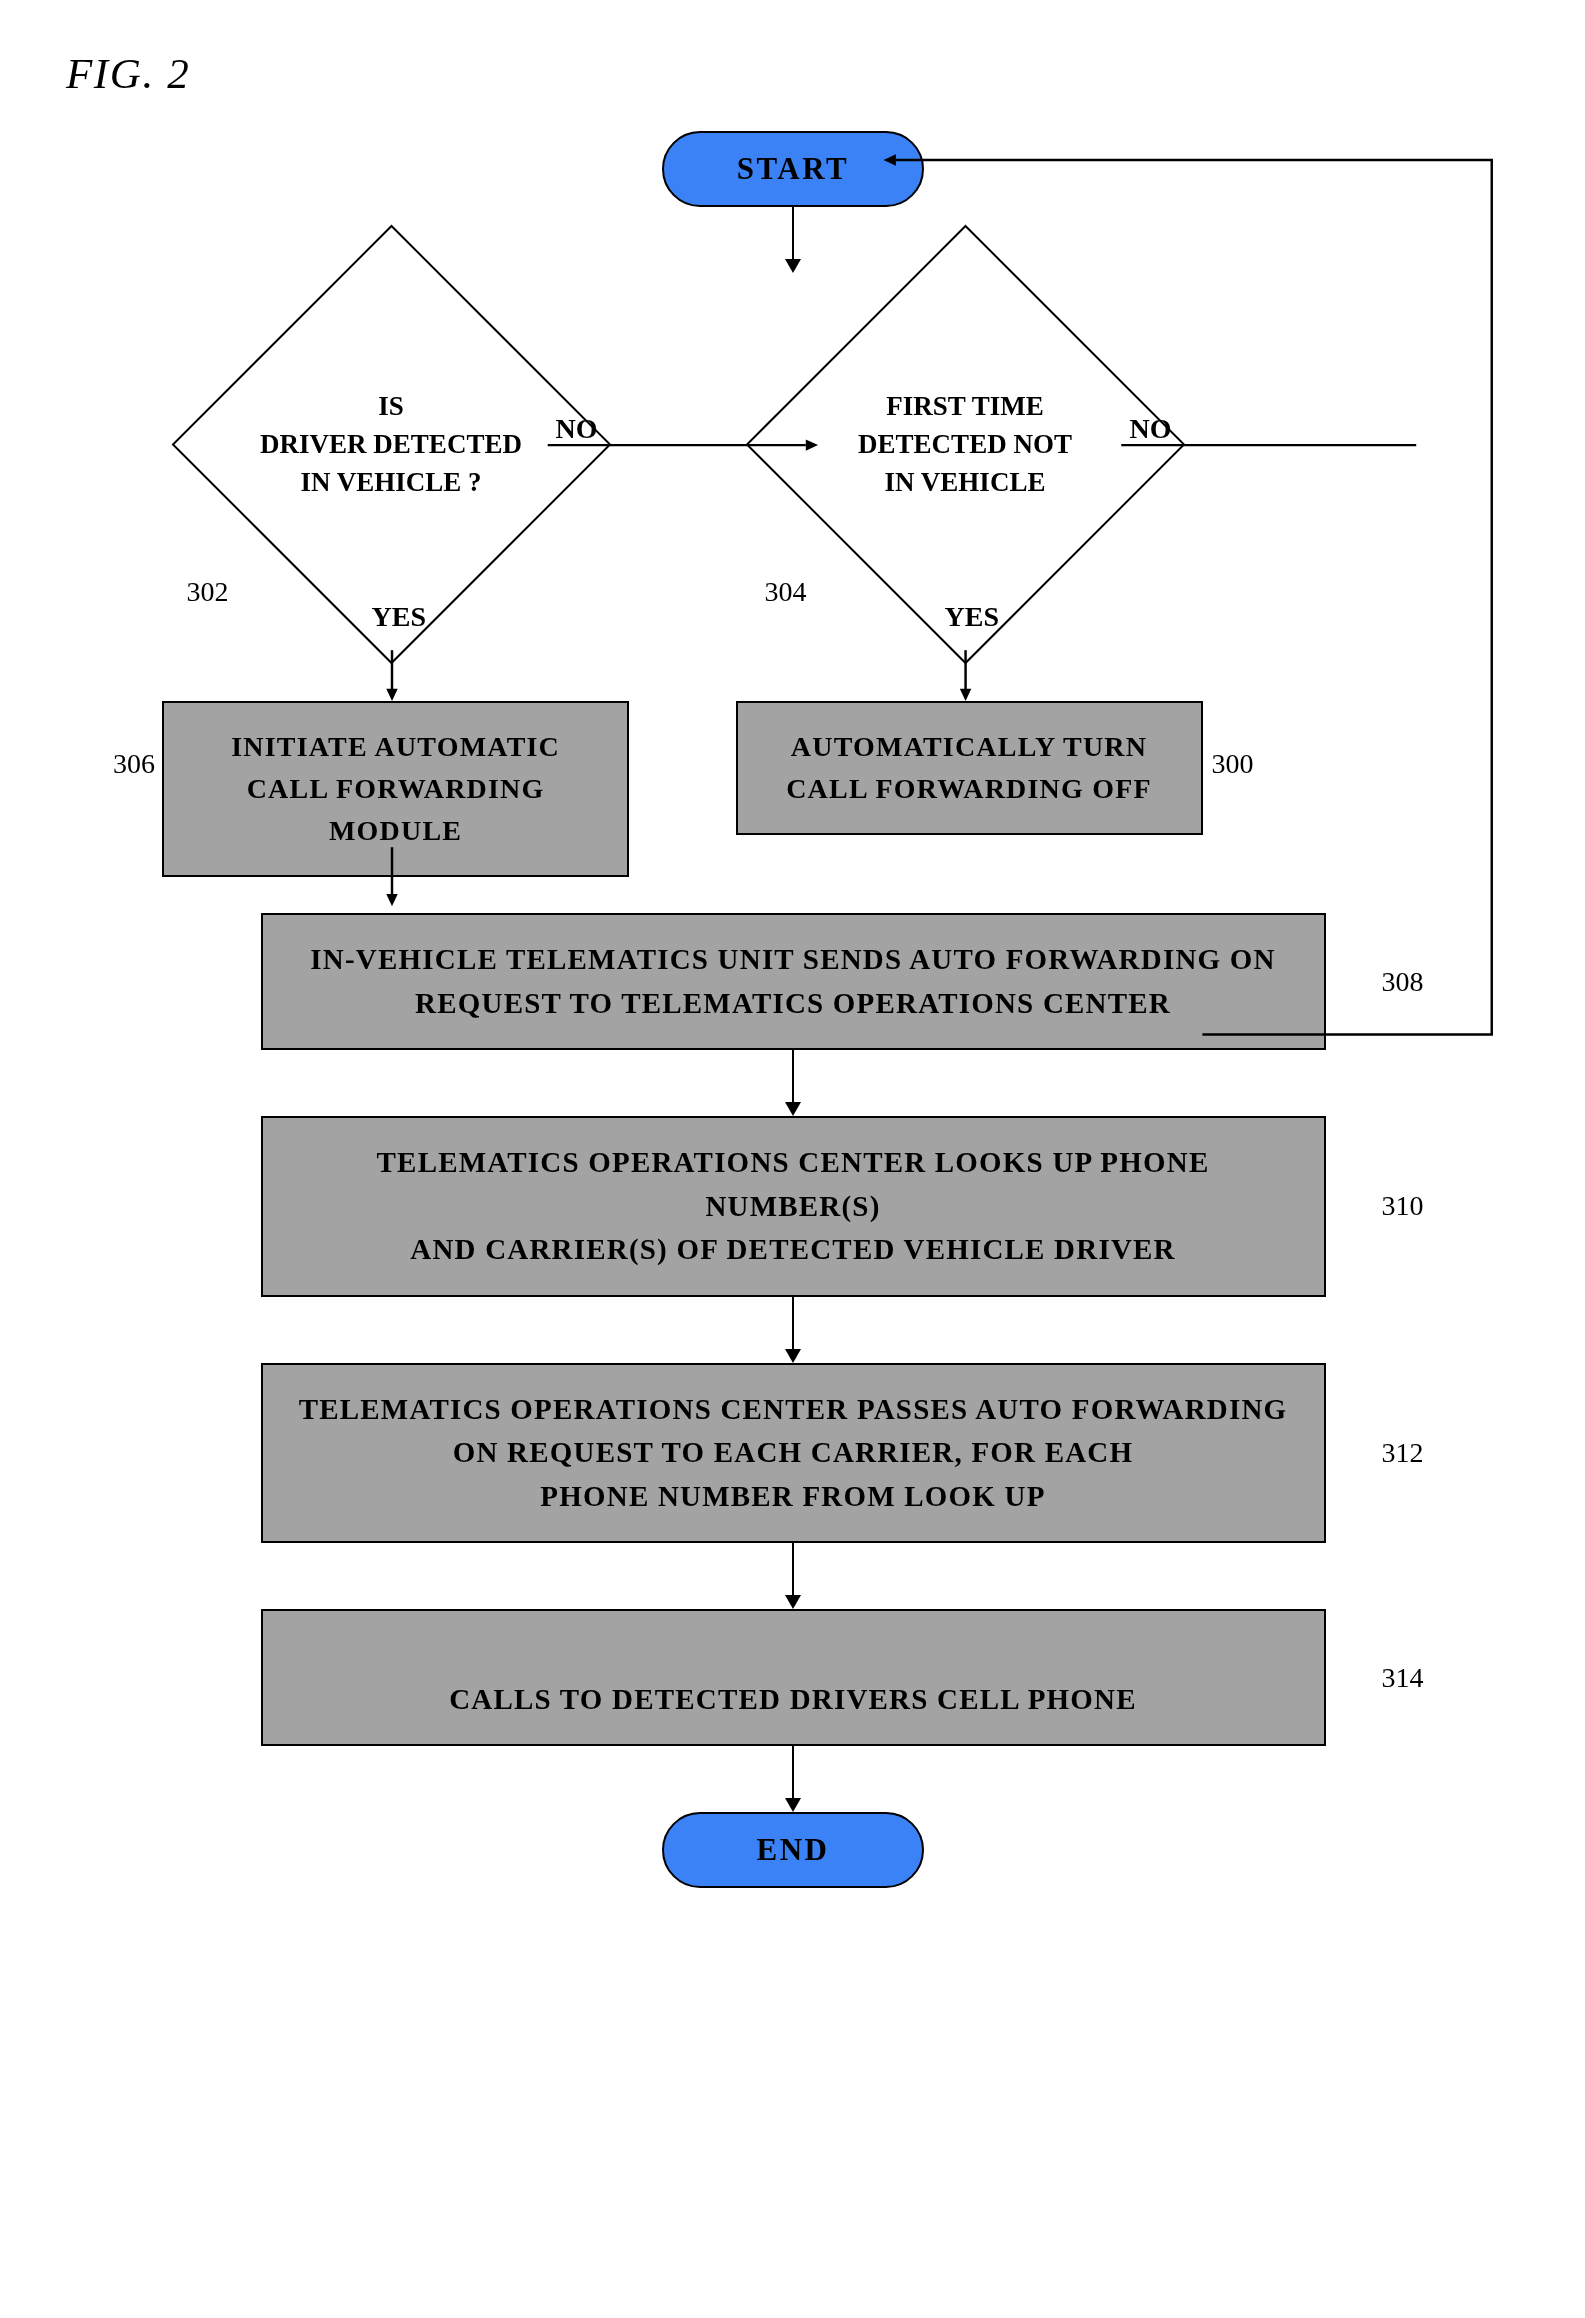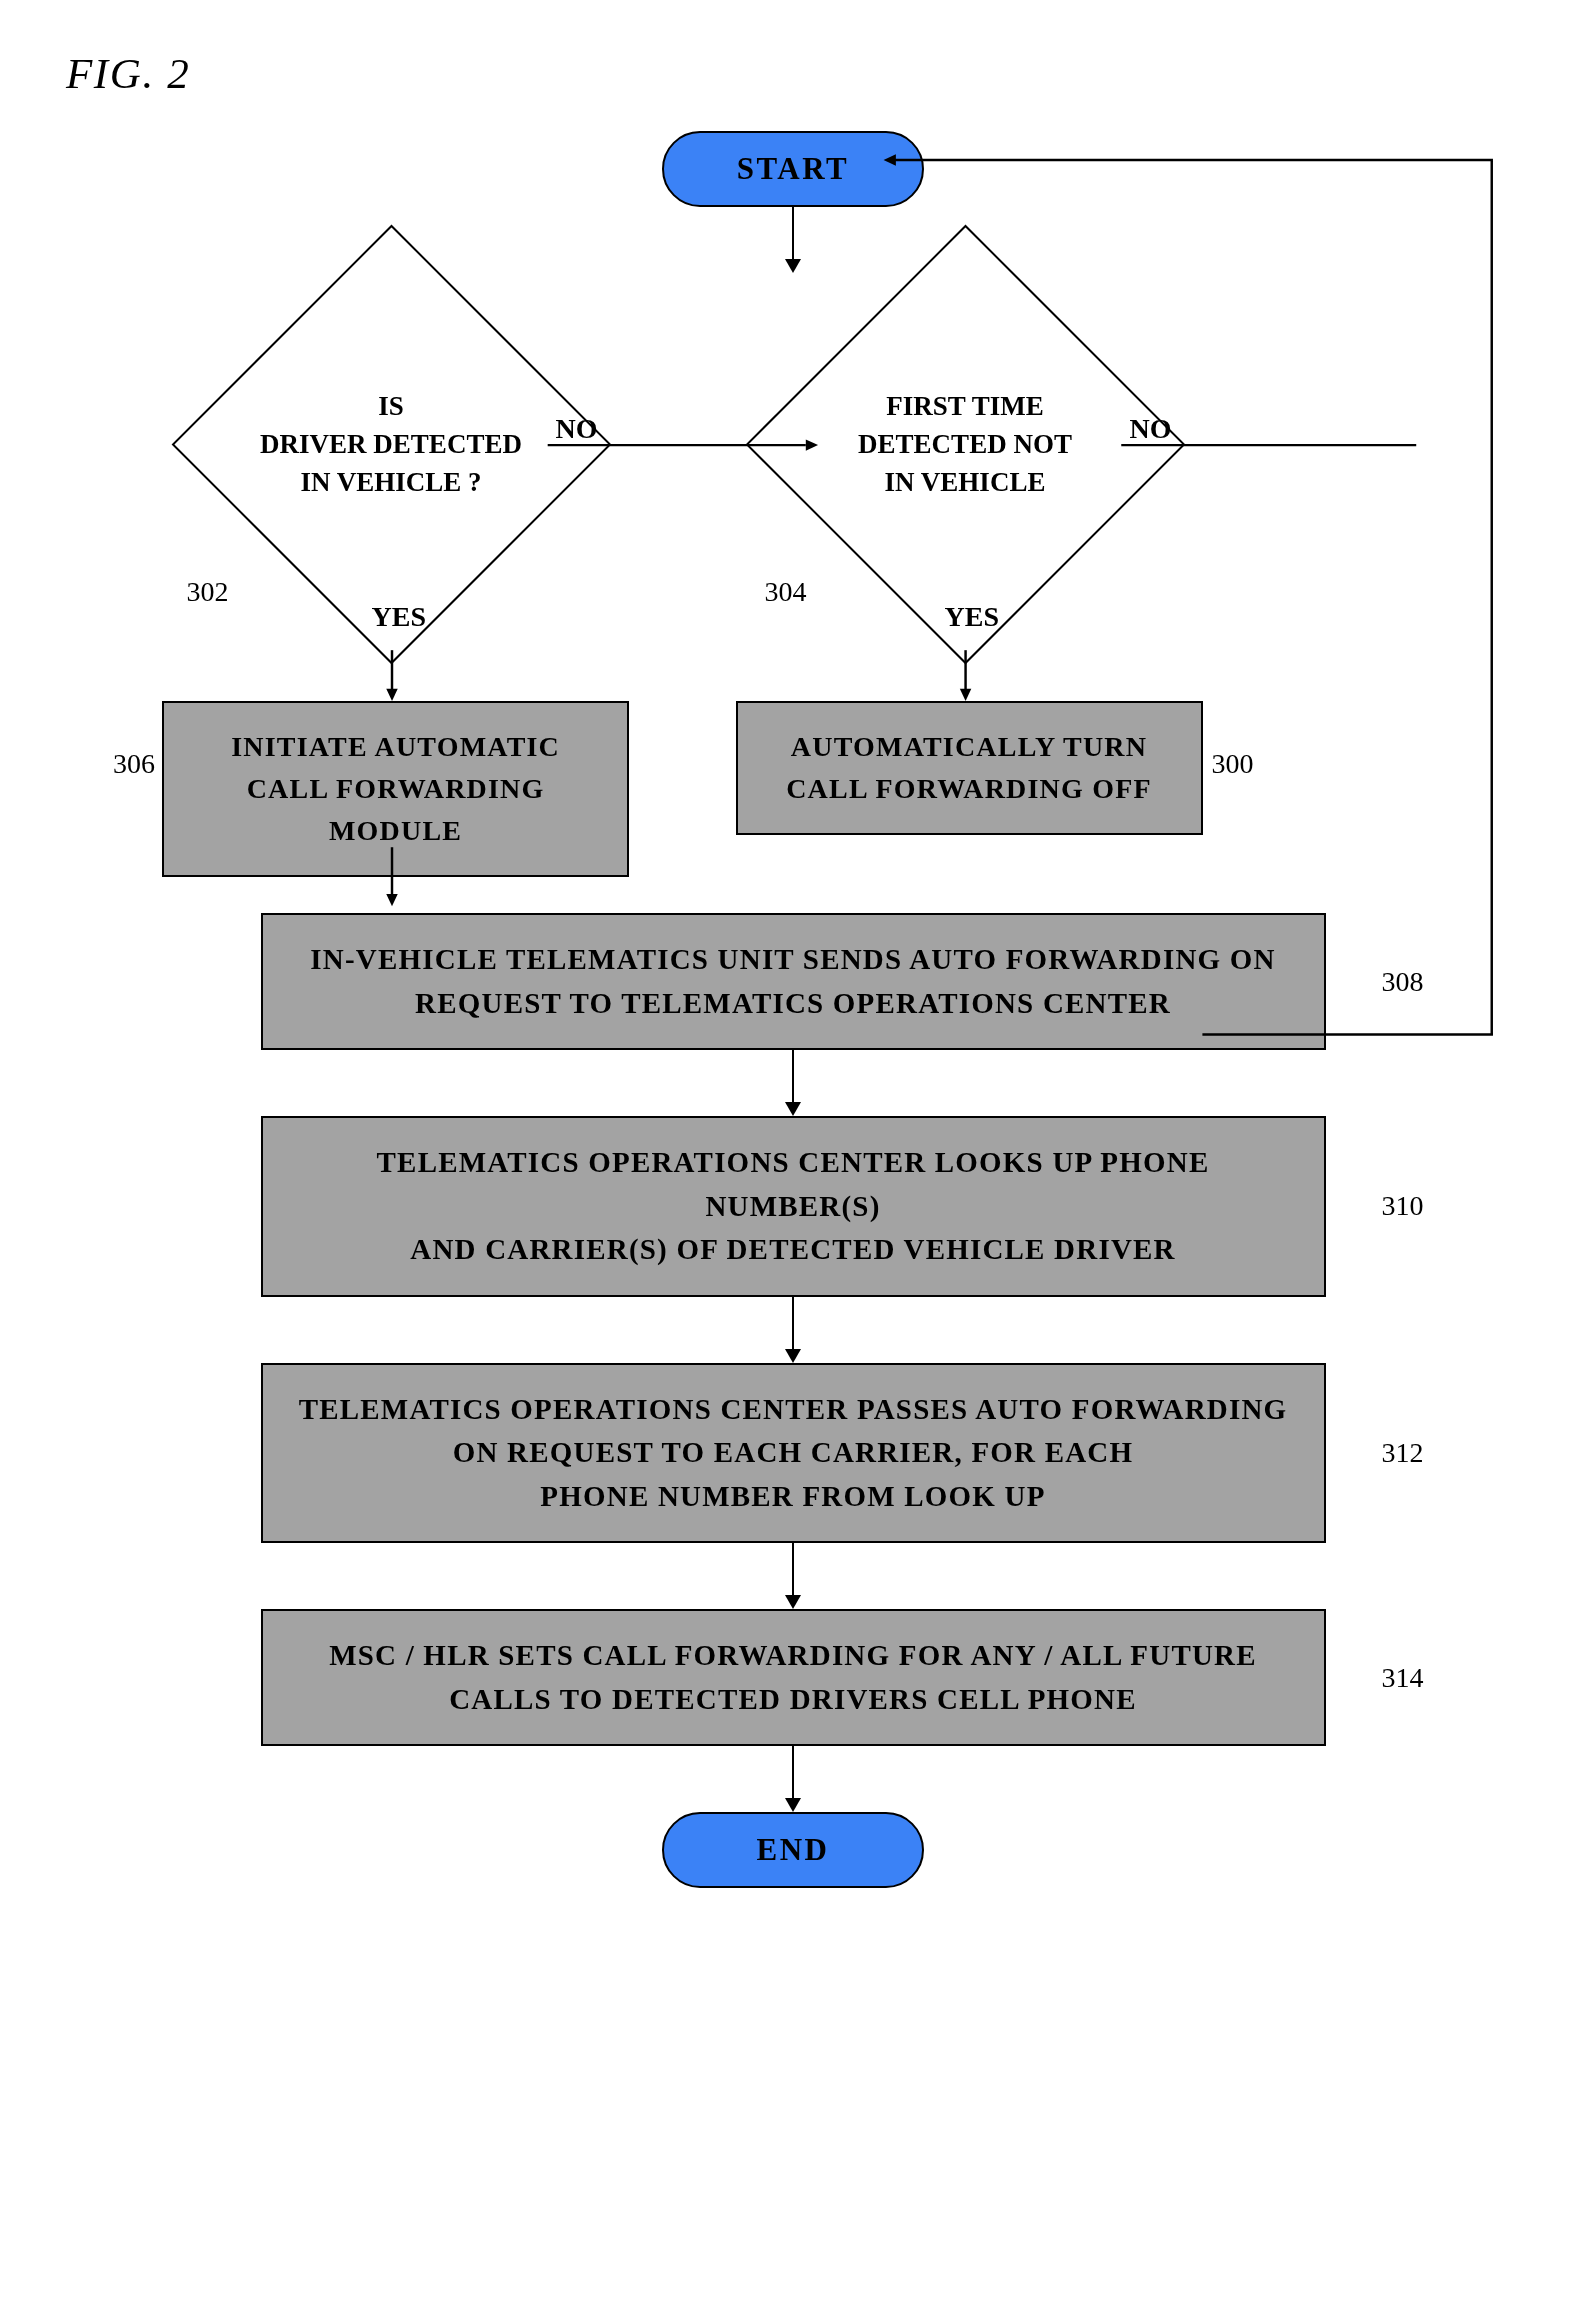--- a/index.html
+++ b/index.html
@@ -207,21 +207,21 @@
       <div style="position:absolute; right:-98px; top:50%; transform:translateY(-50%); font-size:28px;">312</div>
     </div>
 
     <div class="arrow-down" style="height:66px;">
       <div class="arrow-line"></div>
       <div class="arrow-head"></div>
     </div>
 
     <div style="position:relative; width:1065px;">
       <div class="shape-rect" style="font-size:29px; width:100%;">
-        <span>MSC / HLR SETS CALL FORWARDING FOR ANY / ALL FUTURE</span><br>
+        <br>
         <span>CALLS TO DETECTED DRIVERS CELL PHONE</span>
       </div>
       <div style="position:absolute; right:-98px; top:50%; transform:translateY(-50%); font-size:28px;">314</div>
     </div>
 
     <div class="arrow-down" style="height:66px;">
       <div class="arrow-line"></div>
       <div class="arrow-head"></div>
     </div>
 

